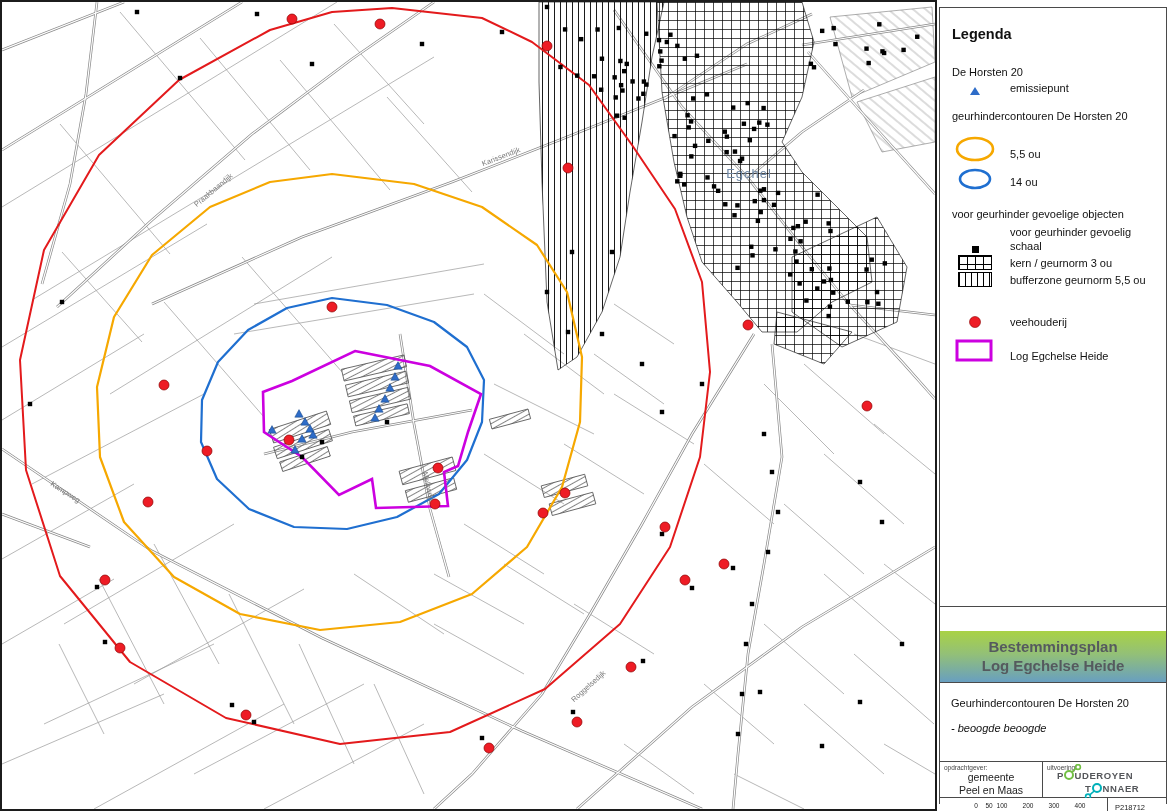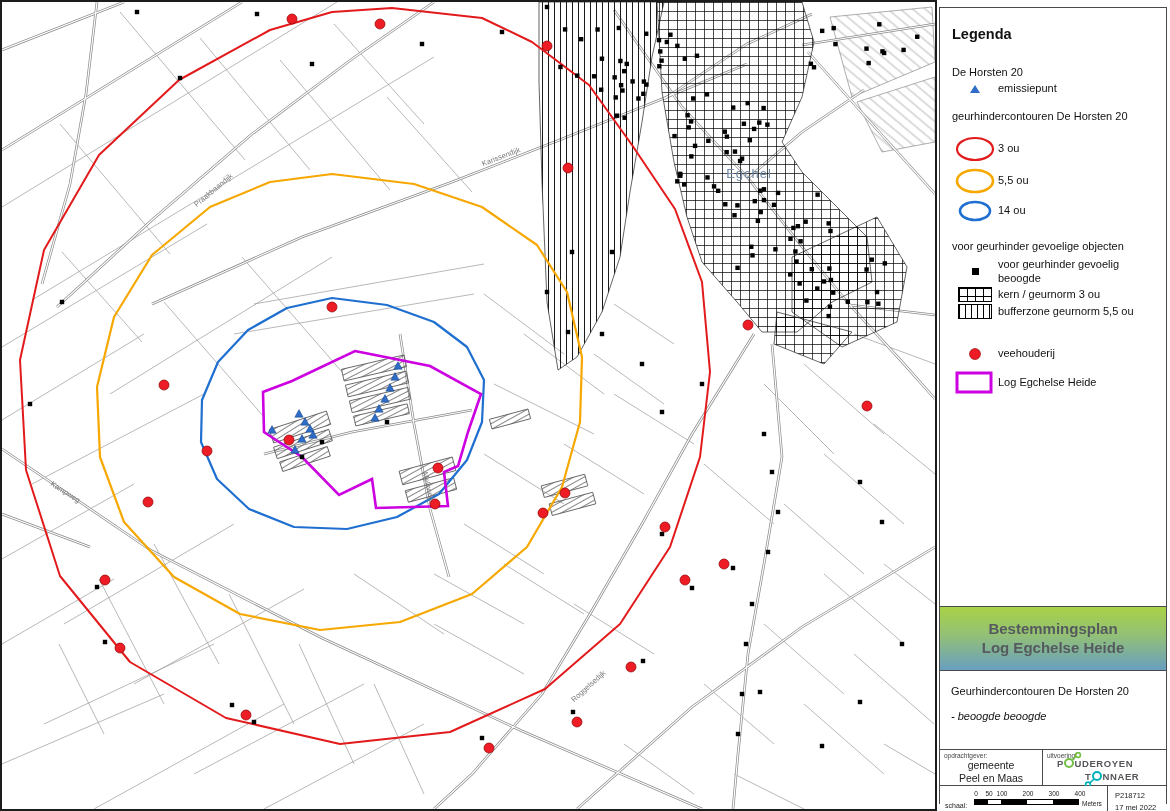--- a/index.html
+++ b/index.html
@@ -14,35 +14,35 @@
   
   #side-panel { position:absolute; left:937px; top:0; width:233px; height:811px; background:#fff; }
   #panel-box { position:absolute; left:2px; top:7px; width:228px; height:797px;
                border:1px solid #4a4a4a; background:#fff; }
   .section { border-bottom:1px solid #4a4a4a; position:relative; background:#fff; }
 
   
   #legend-section { height:599px; padding:18px 10px 0 12px; font-size:11px; color:#111; }
   .legend-title { font-size:14.5px; font-weight:bold; margin-bottom:24px; }
   .legend-group-label { margin-bottom:4px; }
-  .legend-row { display:flex; align-items:center; margin-bottom:10px; }
+  .legend-row { display:flex; align-items:flex-end; margin-bottom:10px;gap:12px; }
   .legend-key { width:46px; display:flex; justify-content:center; flex:0 0 46px; }
   .legend-lab { flex:1; line-height:1.25; }
   .sq-black { width:7px; height:7px; background:#000; }
   .swatch-grid { width:34px; height:15px; border:1px solid #000;
     background-image:repeating-linear-gradient(to right,#000 0 1px,transparent 1px 8px),
                      repeating-linear-gradient(to bottom,#000 0 1px,transparent 1px 8px); }
   .swatch-stripes { width:34px; height:15px; border:1px solid #000;
     background-image:repeating-linear-gradient(to right,#000 0 1px,transparent 1px 6px); }
   .mb6{margin-bottom:6px;} .mb14{margin-bottom:14px;}
 
   
-  #title-grad { height:64px; display:flex; flex-direction:column; justify-content:center; align-items:center;
+  #title-grad { height:52px; display:flex; flex-direction:column; justify-content:center; align-items:center;
     background:linear-gradient(180deg,#a9d245 0%, #93c077 45%, #689fc0 100%);
-    font-weight:bold; font-size:15px; color:#555a5e; line-height:1.25; }
+    font-weight:bold; font-size:15px; color:#555a5e; line-height:1.25;margin-top:24px; }
   #desc-section { height:79px; padding:14px 10px 0 11px; font-size:11px; color:#111; }
   #desc-section .sub2 { font-style:italic; margin-top:13px; }
 
   
   #footer1 { height:36px; font-size:10.5px; color:#222; display:flex; }
   .f1-left { width:103px; border-right:1px solid #4a4a4a; position:relative; padding-top:9px; text-align:center; line-height:1.2; }
   .f1-right { flex:1; position:relative; }
   .tiny-label { position:absolute; top:2px; left:4px; font-size:6.5px; color:#444; }
   #logo-svg { position:absolute; right:3px; top:2px; }
   .logo-txt { font-size:9.5px; font-weight:bold; fill:#54565a; letter-spacing:.6px; }
@@ -446,49 +446,41 @@
               </svg>
           </span>
           <span class="legend-lab">emissiepunt</span>
         </div>
 
         <div class="mb14">geurhindercontouren De Horsten 20</div>
 
         <div class="legend-row mb6">
           <span class="legend-key">
             <svg width="40" height="26">
-                <ellipse cx="20" cy="13" rx="18" ry="11" fill="none" stroke-width="2.2" stroke="#e31a1c"></ellipse>
-              </svg>
-          </span>
-          <span class="legend-lab">3 ou</span>
-        </div>
-        <div class="legend-row mb6">
-          <span class="legend-key">
-            <svg width="40" height="26">
                 <ellipse cx="20" cy="13" rx="18" ry="11" fill="none" stroke-width="2.6" stroke="#f6a800"></ellipse>
               </svg>
           </span>
           <span class="legend-lab">5,5 ou</span>
         </div>
         <div class="legend-row" style="margin-bottom:18px;">
           <span class="legend-key">
             <svg width="40" height="22">
                 <ellipse cx="20" cy="11" rx="15" ry="9" fill="none" stroke-width="2.6" stroke="#1f6fd0"></ellipse>
               </svg>
           </span>
           <span class="legend-lab">14 ou</span>
         </div>
 
         <div class="mb6">voor geurhinder gevoelige objecten</div>
 
         <div class="legend-row" style="margin-bottom:2px;">
           <span class="legend-key">
               <span class="sq-black"></span>
             </span>
-          <span class="legend-lab">voor geurhinder gevoelig beoogde</span>
+          <span class="legend-lab">voor geurhinder gevoelig schaal</span>
         </div>
         <div class="legend-row" style="margin-bottom:2px;">
           <span class="legend-key">
               <span class="swatch-grid"></span>
             </span>
           <span class="legend-lab">kern / geurnorm 3 ou</span>
         </div>
         <div class="legend-row" style="margin-bottom:28px;">
           <span class="legend-key">
               <span class="swatch-stripes"></span>

